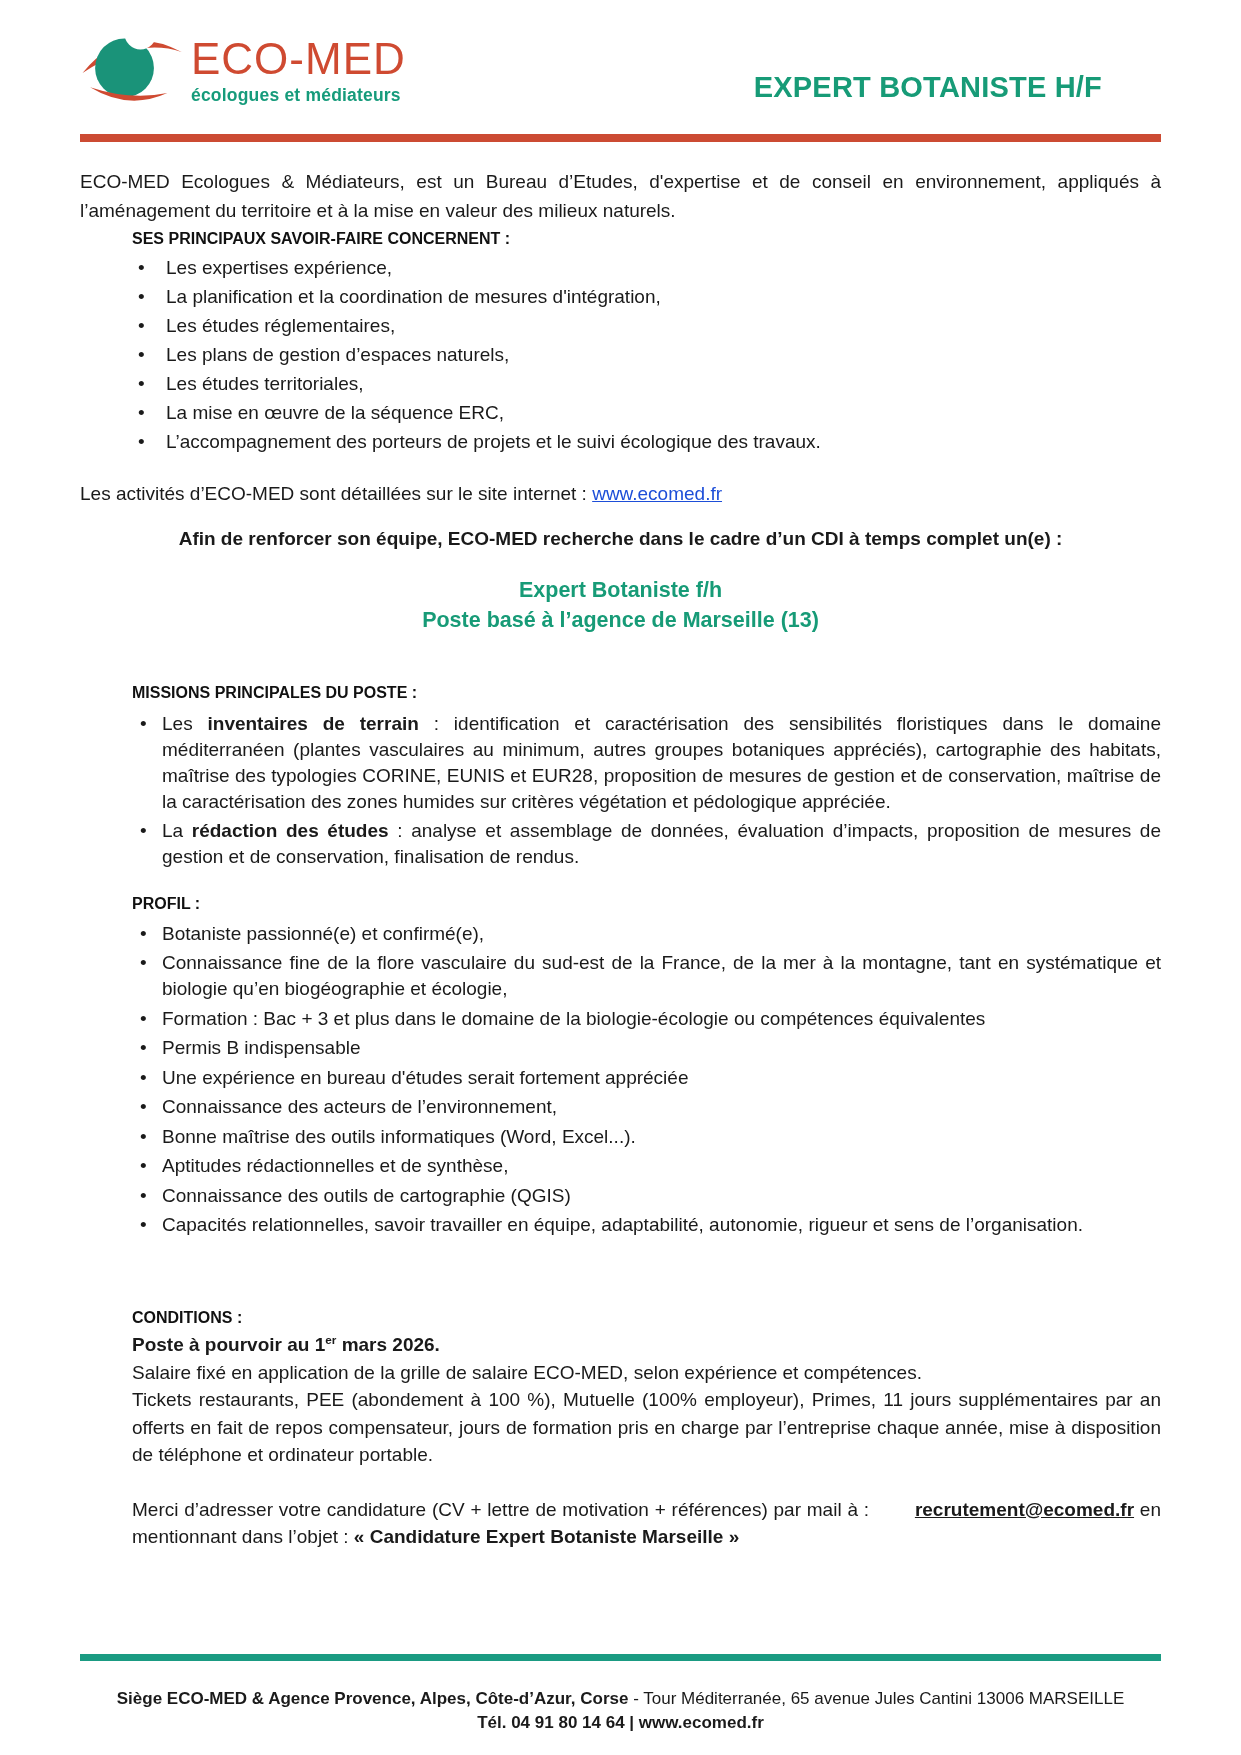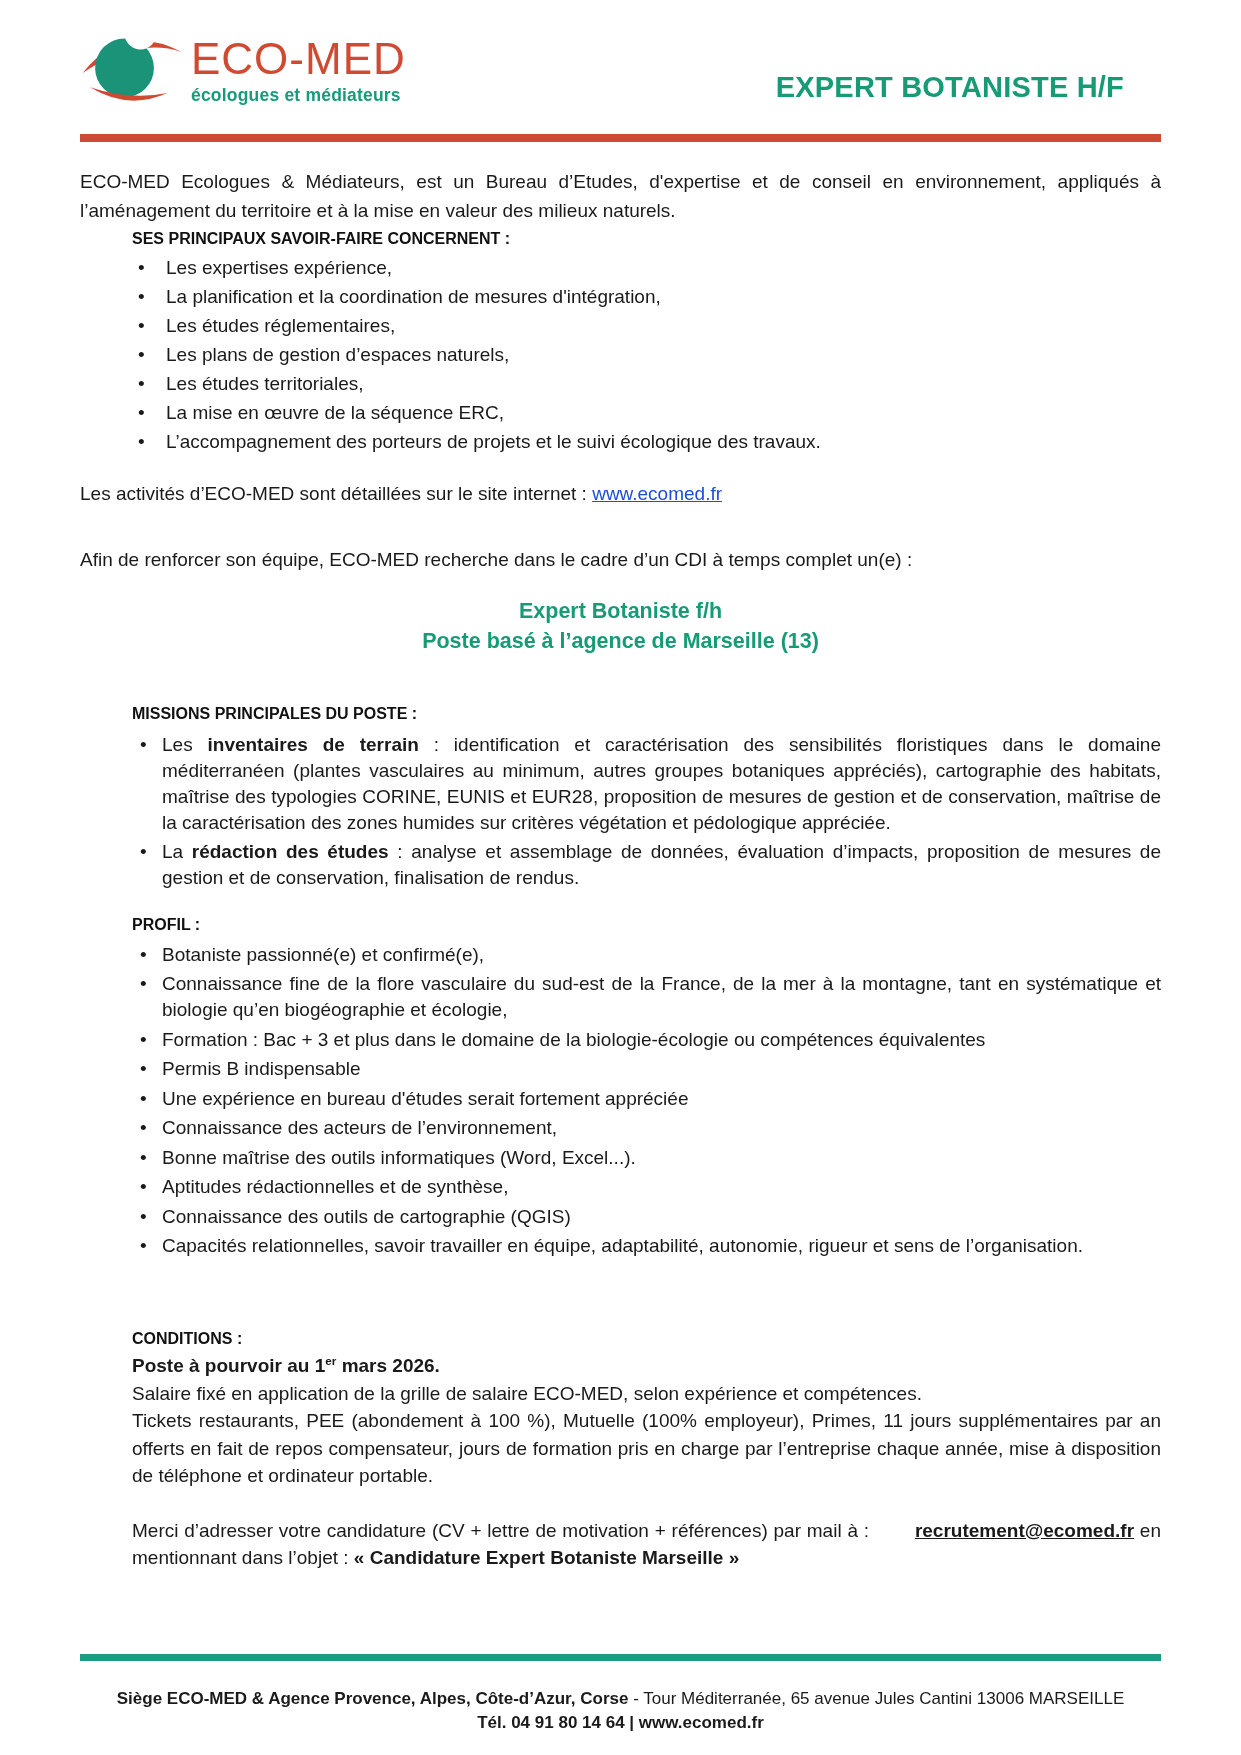--- a/index.html
+++ b/index.html
@@ -25,21 +25,21 @@
   .logo-text { padding-top: 18px; }
   .logo-name {
     color: #CF4A31; font-size: 44px; line-height: 44px;
     font-weight: 500; letter-spacing: 1px;
   }
   .logo-tagline {
     color: #169B7B; font-size: 17.5px; line-height: 22px;
     font-weight: 700; margin-top: 3px; letter-spacing: .2px;
   }
   .doc-title {
-    margin-left: auto; margin-right: 37px; margin-top: 56px;
+    margin-left: auto; margin-right: 59px; margin-top: 56px;
     color: #179B77; font-size: 29px; line-height: 30px; font-weight: 700;
     letter-spacing: .2px; white-space: nowrap; text-align: center;
   }
   .rule-red { height: 8px; background: #CC4B33; margin-top: 18px; }
   
   p.intro { margin-top: 25px; line-height: 29px; text-align: justify; }
   .indent { margin-left: 52px; }
   h2.sec {
     font-size: 16px; font-weight: 700; color: #111;
     line-height: 27px;
@@ -52,21 +52,21 @@
   ul.bullets li::before {
     content: "\2022"; position: absolute; left: 8px; top: 0;
     font-size: 19px;
   }
   ul.sf li { padding-left: 34px; margin-top: 1.5px; line-height: 27.5px; }
   ul.sf li::before { left: 6px; }
   ul.just li { text-align: justify; }
   .lvl0 { margin-left: 0; }
   p.website { margin-top: 25px; }
   a.link { color: #1d4ed8; }
-  p.cdi { margin-top: 39px; font-weight: 400; }
+  p.cdi { margin-top: 18px; font-weight: 700; text-align: center; }
   .position-title { margin-top: 23px; text-align: center; }
   .position-title p {
     color: #179B77; font-size: 21.5px; line-height: 30px; font-weight: 700;
   }
   section.missions { margin-top: 44px; }
   section.missions h2 { margin-bottom: 5px; }
   section.missions li { margin-top: 3px; }
   section.profil { margin-top: 20px; }
   section.profil h2 { margin-bottom: 3px; }
   section.profil li { margin-top: 3.5px; }

